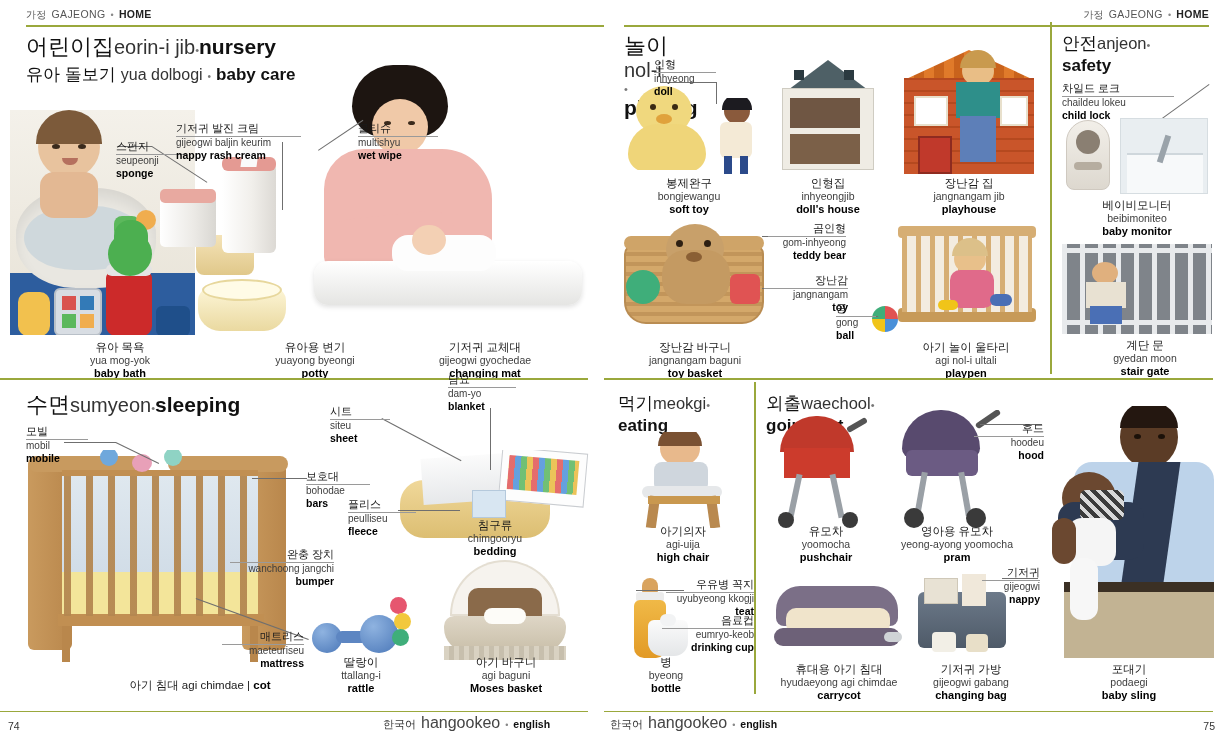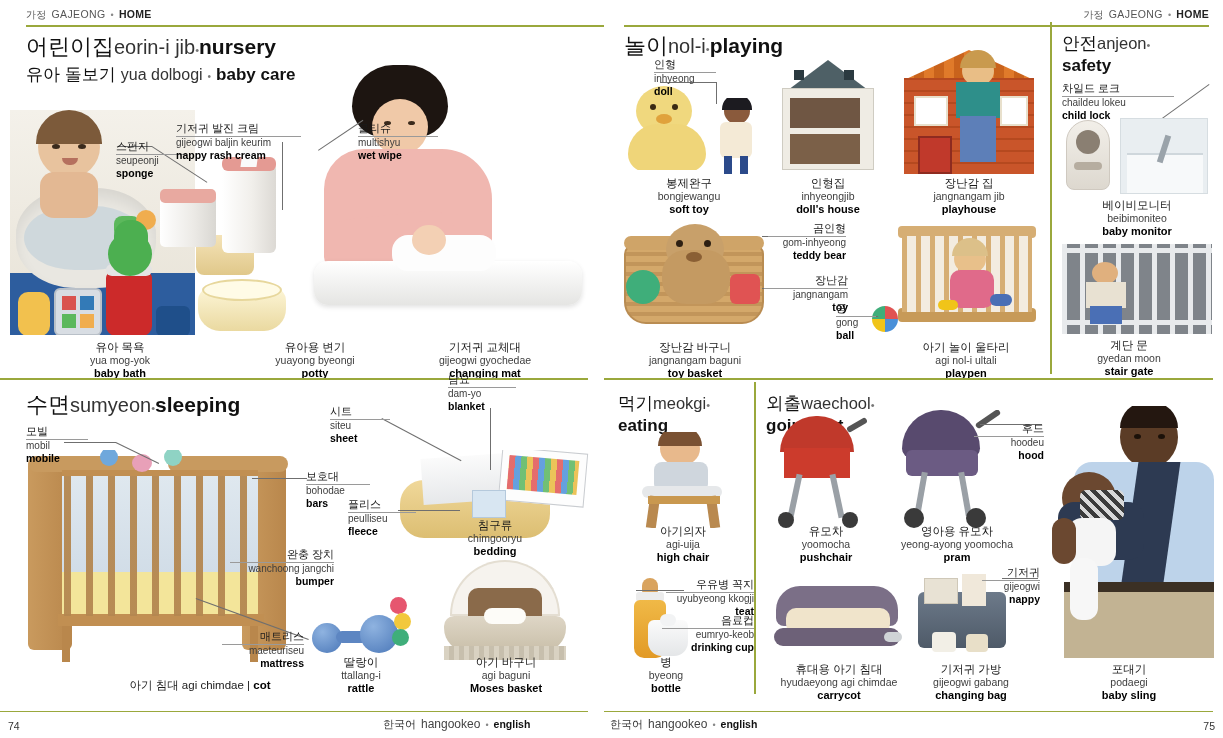--- a/index.html
+++ b/index.html
@@ -70,21 +70,21 @@
 
   
   .ph { position: absolute; overflow: hidden; }
   .panel { position: absolute; }
 
   
   .footer { position: absolute; bottom: 6px; font-size: 10.5px; color: #333; }
   .foot-rule { position: absolute; bottom: 26px; height: 1.5px; background: #9aa83c; }
   .foot-center { display: flex; gap: 5px; align-items: baseline; }
   .foot-center .kr { font-size: 11px; }
-  .foot-center .rom { font-size: 12px; color: #444; }
+  .foot-center .rom { font-size: 16px; color: #444; }
   .foot-center .dot { font-size: 9px; color: #888; }
   .foot-center .en { font-weight: bold; color: #111; }
   .pageno { font-size: 10.5px; color: #333; }
 
   .divider-v { position: absolute; width: 1.5px; background: #9aa83c; }
   .divider-h { position: absolute; height: 1.5px; background: #9aa83c; }
 </style>
 </head>
 <body>
 
@@ -356,21 +356,21 @@
   <div class="page page-right">
 
     <div class="runhead right">
       <span class="kr">가정</span>
       <span class="rom">GAJEONG</span>
       <span class="dot">•</span>
       <span class="en">HOME</span>
     </div>
     <div class="rule"></div>
 
-    <div class="h1" style="margin-top:6px;">
+    <div class="h1" style="margin-top:6px;flex-direction:column;">
       <span class="kr">놀이</span>
       <span class="rom">nol-i</span>
       <span class="dot">•</span>
       <span class="en">playing</span>
     </div>
 
     <div class="ph" style="left:12px;top:86px;width:86px;height:84px;">
       <div style="position:absolute;left:10px;top:0px;width:56px;height:50px;border-radius:50%;background:#f0d87e;"></div>
       <div style="position:absolute;left:2px;top:38px;width:78px;height:48px;border-radius:40px 40px 24px 24px;background:#efd579;"></div>
       <div style="position:absolute;left:24px;top:18px;width:6px;height:6px;border-radius:50%;background:#3a2a14;"></div>
@@ -529,21 +529,21 @@
       <div style="position:absolute;left:0;top:0;width:150px;height:90px;
                   background:repeating-linear-gradient(90deg,#e8eaec 0 5px,transparent 5px 18px);"></div>
       <div style="position:absolute;left:0;top:4px;width:150px;height:5px;background:#e8eaec;"></div>
       <div style="position:absolute;left:0;top:76px;width:150px;height:5px;background:#e8eaec;"></div>
       <div style="position:absolute;left:24px;top:18px;width:40px;height:62px;">
         <div style="position:absolute;left:6px;top:0px;width:26px;height:22px;border-radius:50%;background:#e0b07e;"></div>
         <div style="position:absolute;left:0px;top:20px;width:40px;height:26px;background:#e8e1d2;"></div>
         <div style="position:absolute;left:4px;top:44px;width:32px;height:18px;background:#4a6fb5;"></div>
       </div>
     </div>
-    <div class="cap" style="position:absolute;left:440px;top:338px;width:150px;">
+    <div class="cap" style="position:absolute;left:456px;top:338px;width:150px;">
       <span class="kr">계단 문</span>
       <span class="rom">gyedan moon</span>
       <span class="en">stair gate</span>
     </div>
 
     <div class="divider-h" style="left:-10px;top:378px;width:609px;"></div>
     <div class="divider-v" style="left:140px;top:382px;height:312px;"></div>
 
     <div class="h1 small" style="position:absolute;left:4px;top:386px;width:126px;line-height:1.25;">
       <span class="kr">먹기</span>

